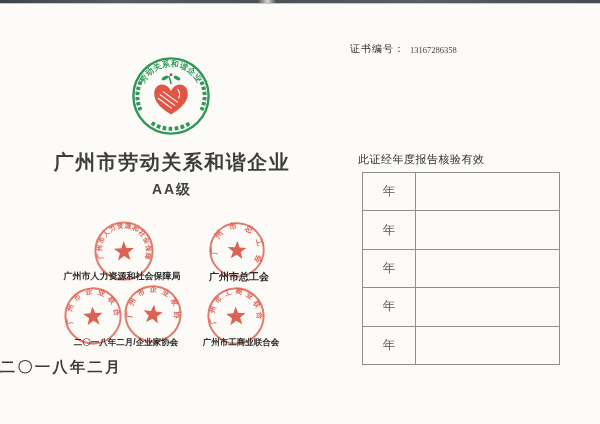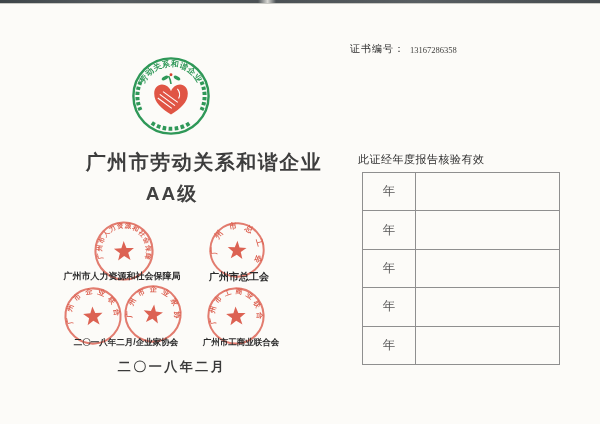--- a/index.html
+++ b/index.html
@@ -9,38 +9,38 @@
   }
   .scan-top{
     position:absolute;top:0;left:0;width:600px;height:3px;
     background:linear-gradient(90deg,#3e4549 0%,#565c60 20%,#4b5155 43%,#d8d8d4 44.6%,#4b5155 46%,#585e62 70%,#454b4f 100%);
   }
   .scan-top2{position:absolute;top:3px;left:0;width:600px;height:1px;background:#c9c9c4;}
   
   .logo{position:absolute;left:130px;top:56px;width:82px;height:80px;}
   .title1{
     position:absolute;top:149px;left:0;width:344px;text-align:center;
-    font-size:20px;font-weight:bold;color:#3d3d3d;letter-spacing:1.5px;padding-left:32px;
+    font-size:20px;font-weight:bold;color:#3d3d3d;letter-spacing:1.5px;
   }
   .title2{
     position:absolute;top:181px;left:0;width:344px;text-align:center;
-    font-size:19px;font-weight:bold;color:#414141;letter-spacing:2px;
+    font-size:14px;font-weight:bold;color:#414141;letter-spacing:2px;
   }
   .stamp{position:absolute;}
   .issuer{
     position:absolute;font-weight:bold;color:#2b2b2b;text-align:center;
     white-space:nowrap;
   }
   .issuer.l1{top:270px;left:58px;width:128px;font-size:9px;}
   .issuer.l2{top:270px;left:206px;width:66px;font-size:10px;}
   .issuer.l3{top:337px;left:60px;width:132px;font-size:8.5px;}
   .issuer.l4{top:337px;left:202px;width:78px;font-size:8.5px;}
   .date{
-    position:absolute;top:358px;left:0;width:344px;text-align:center;
-    font-size:13px;font-weight:bold;color:#3a3a3a;letter-spacing:2.5px;
+    position:absolute;top:358px;left:0;width:344px;
+    font-size:15px;font-weight:bold;color:#3a3a3a;letter-spacing:2.5px;
   }
   
   .field{position:absolute;white-space:nowrap;}
   .field .lbl{font-size:10px;font-weight:normal;color:#2e2e2e;letter-spacing:1px;}
   .field .val{
     font-family:"Liberation Serif","DejaVu Serif",serif;color:#41413f;
     position:relative;top:1px;
   }
   .field.num{left:350px;top:38px;}
   .field.num .val{font-size:8.5px;margin-left:5px;}

